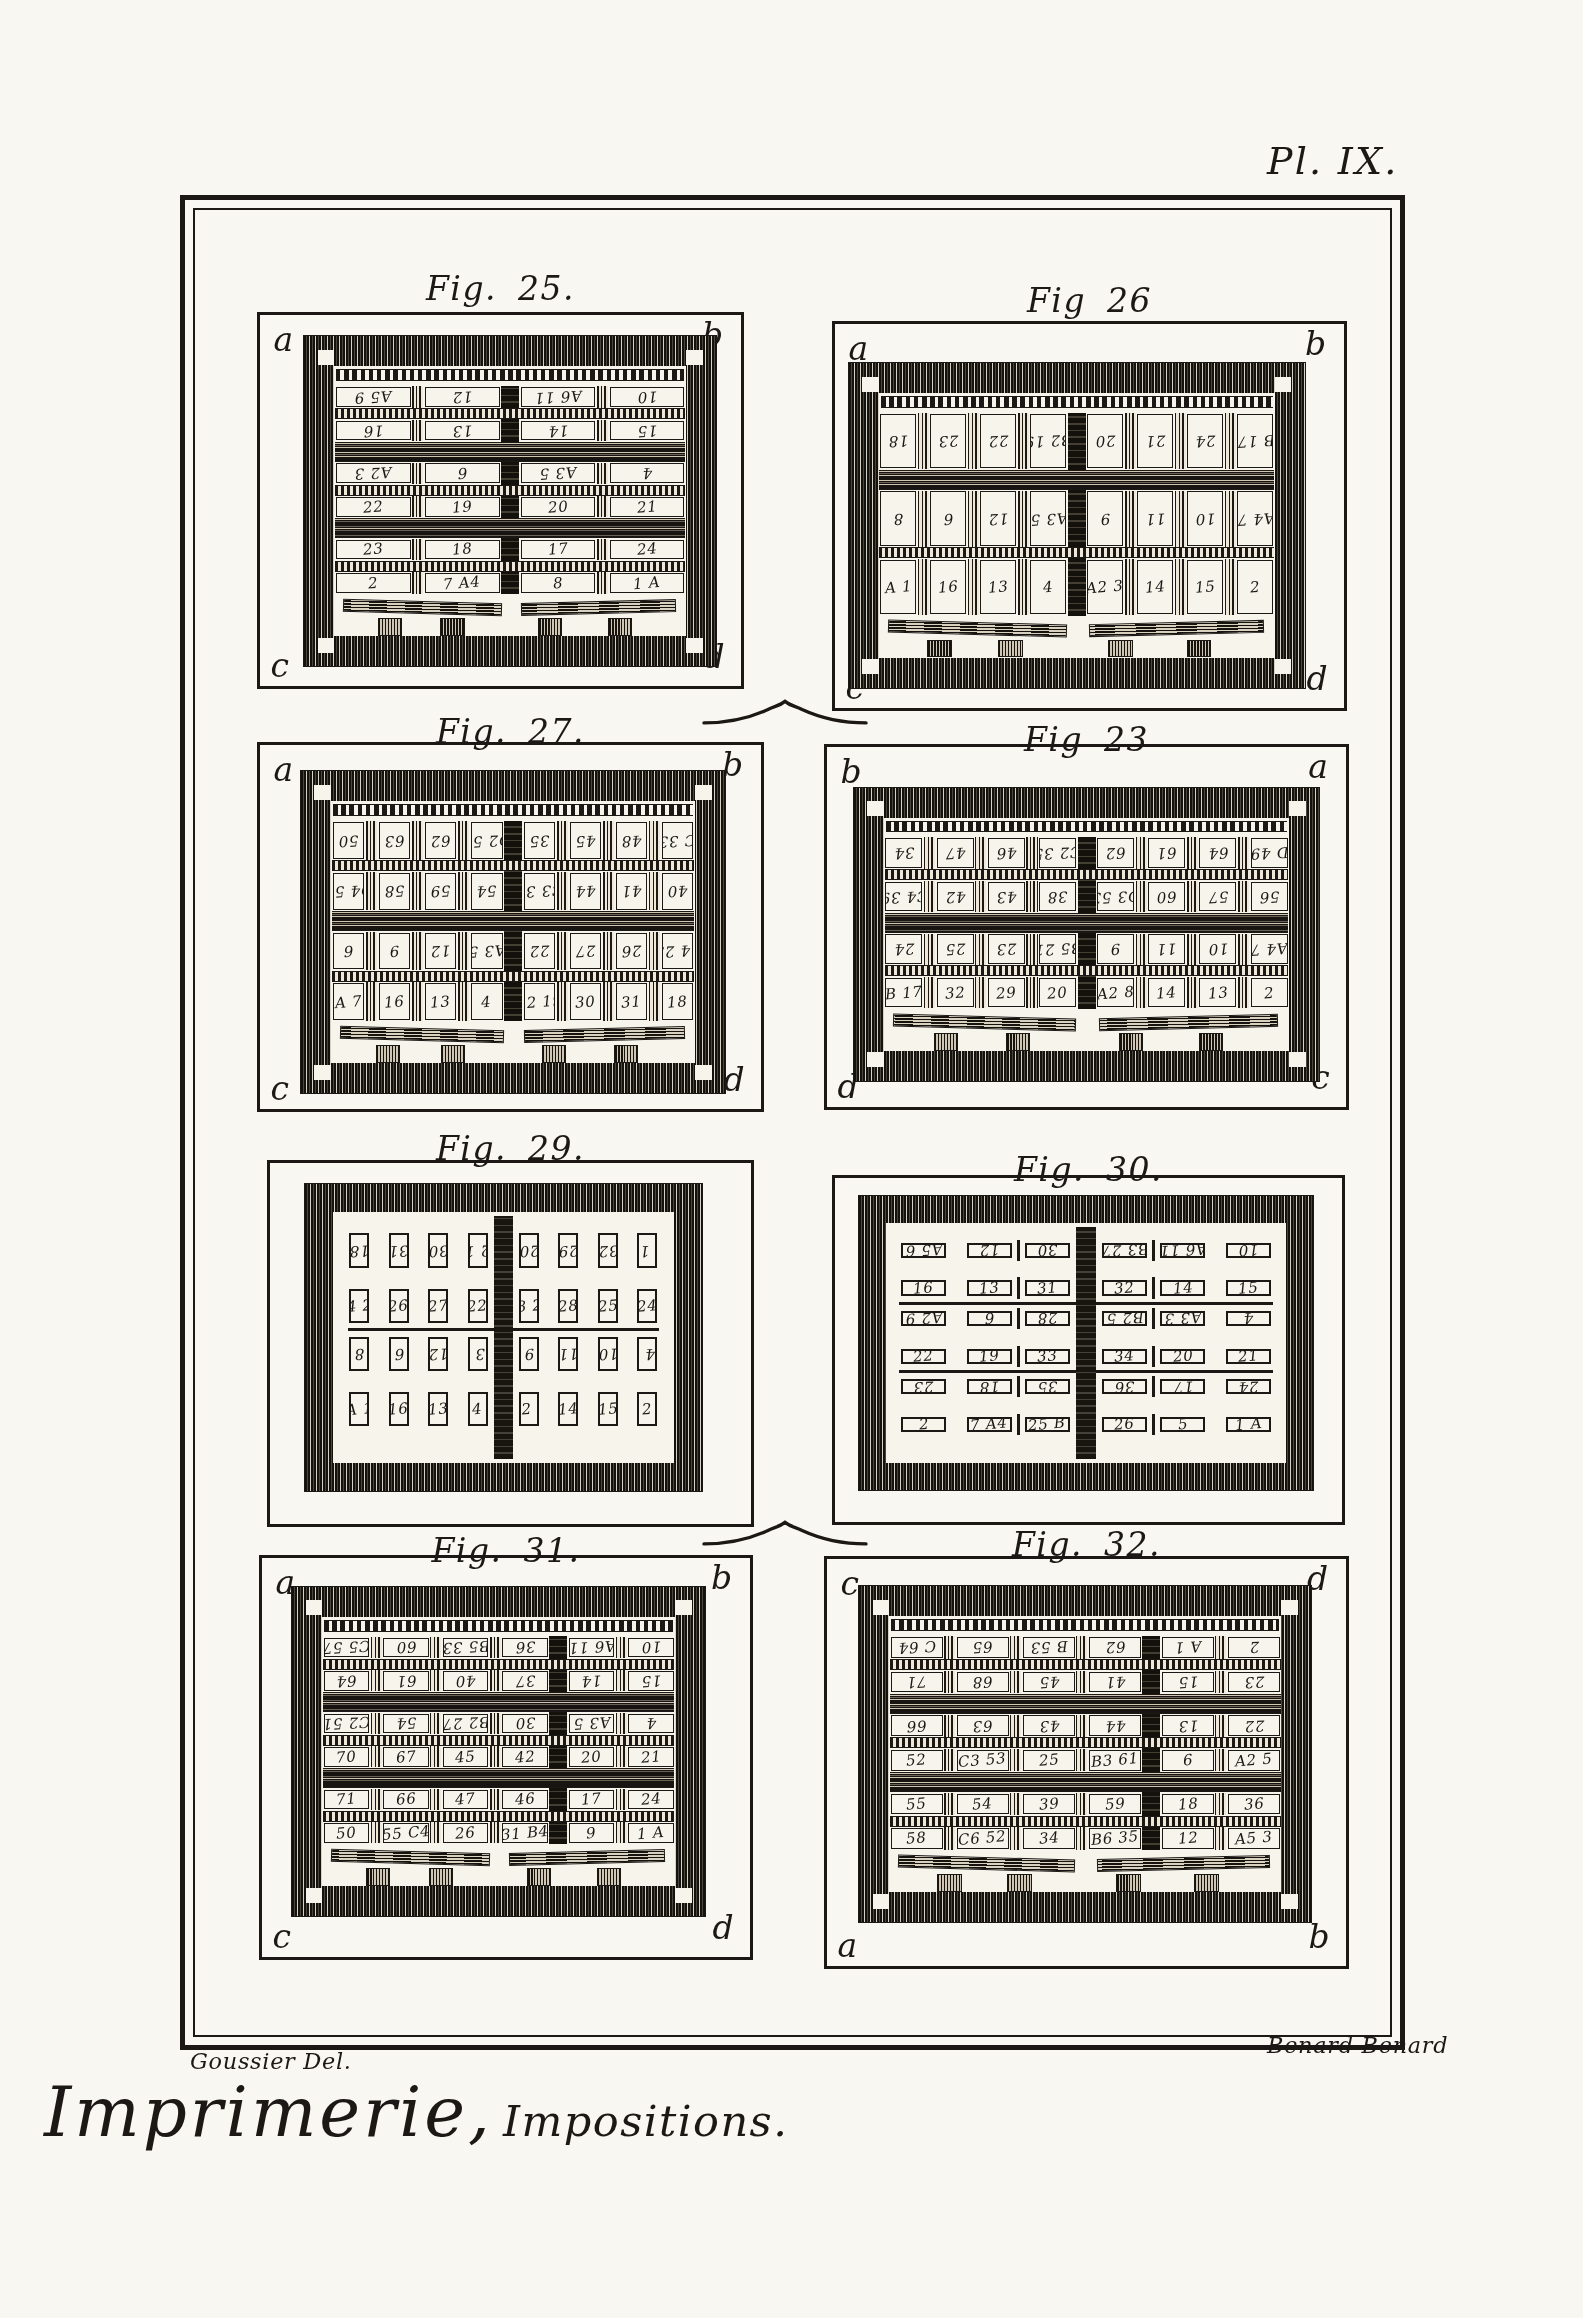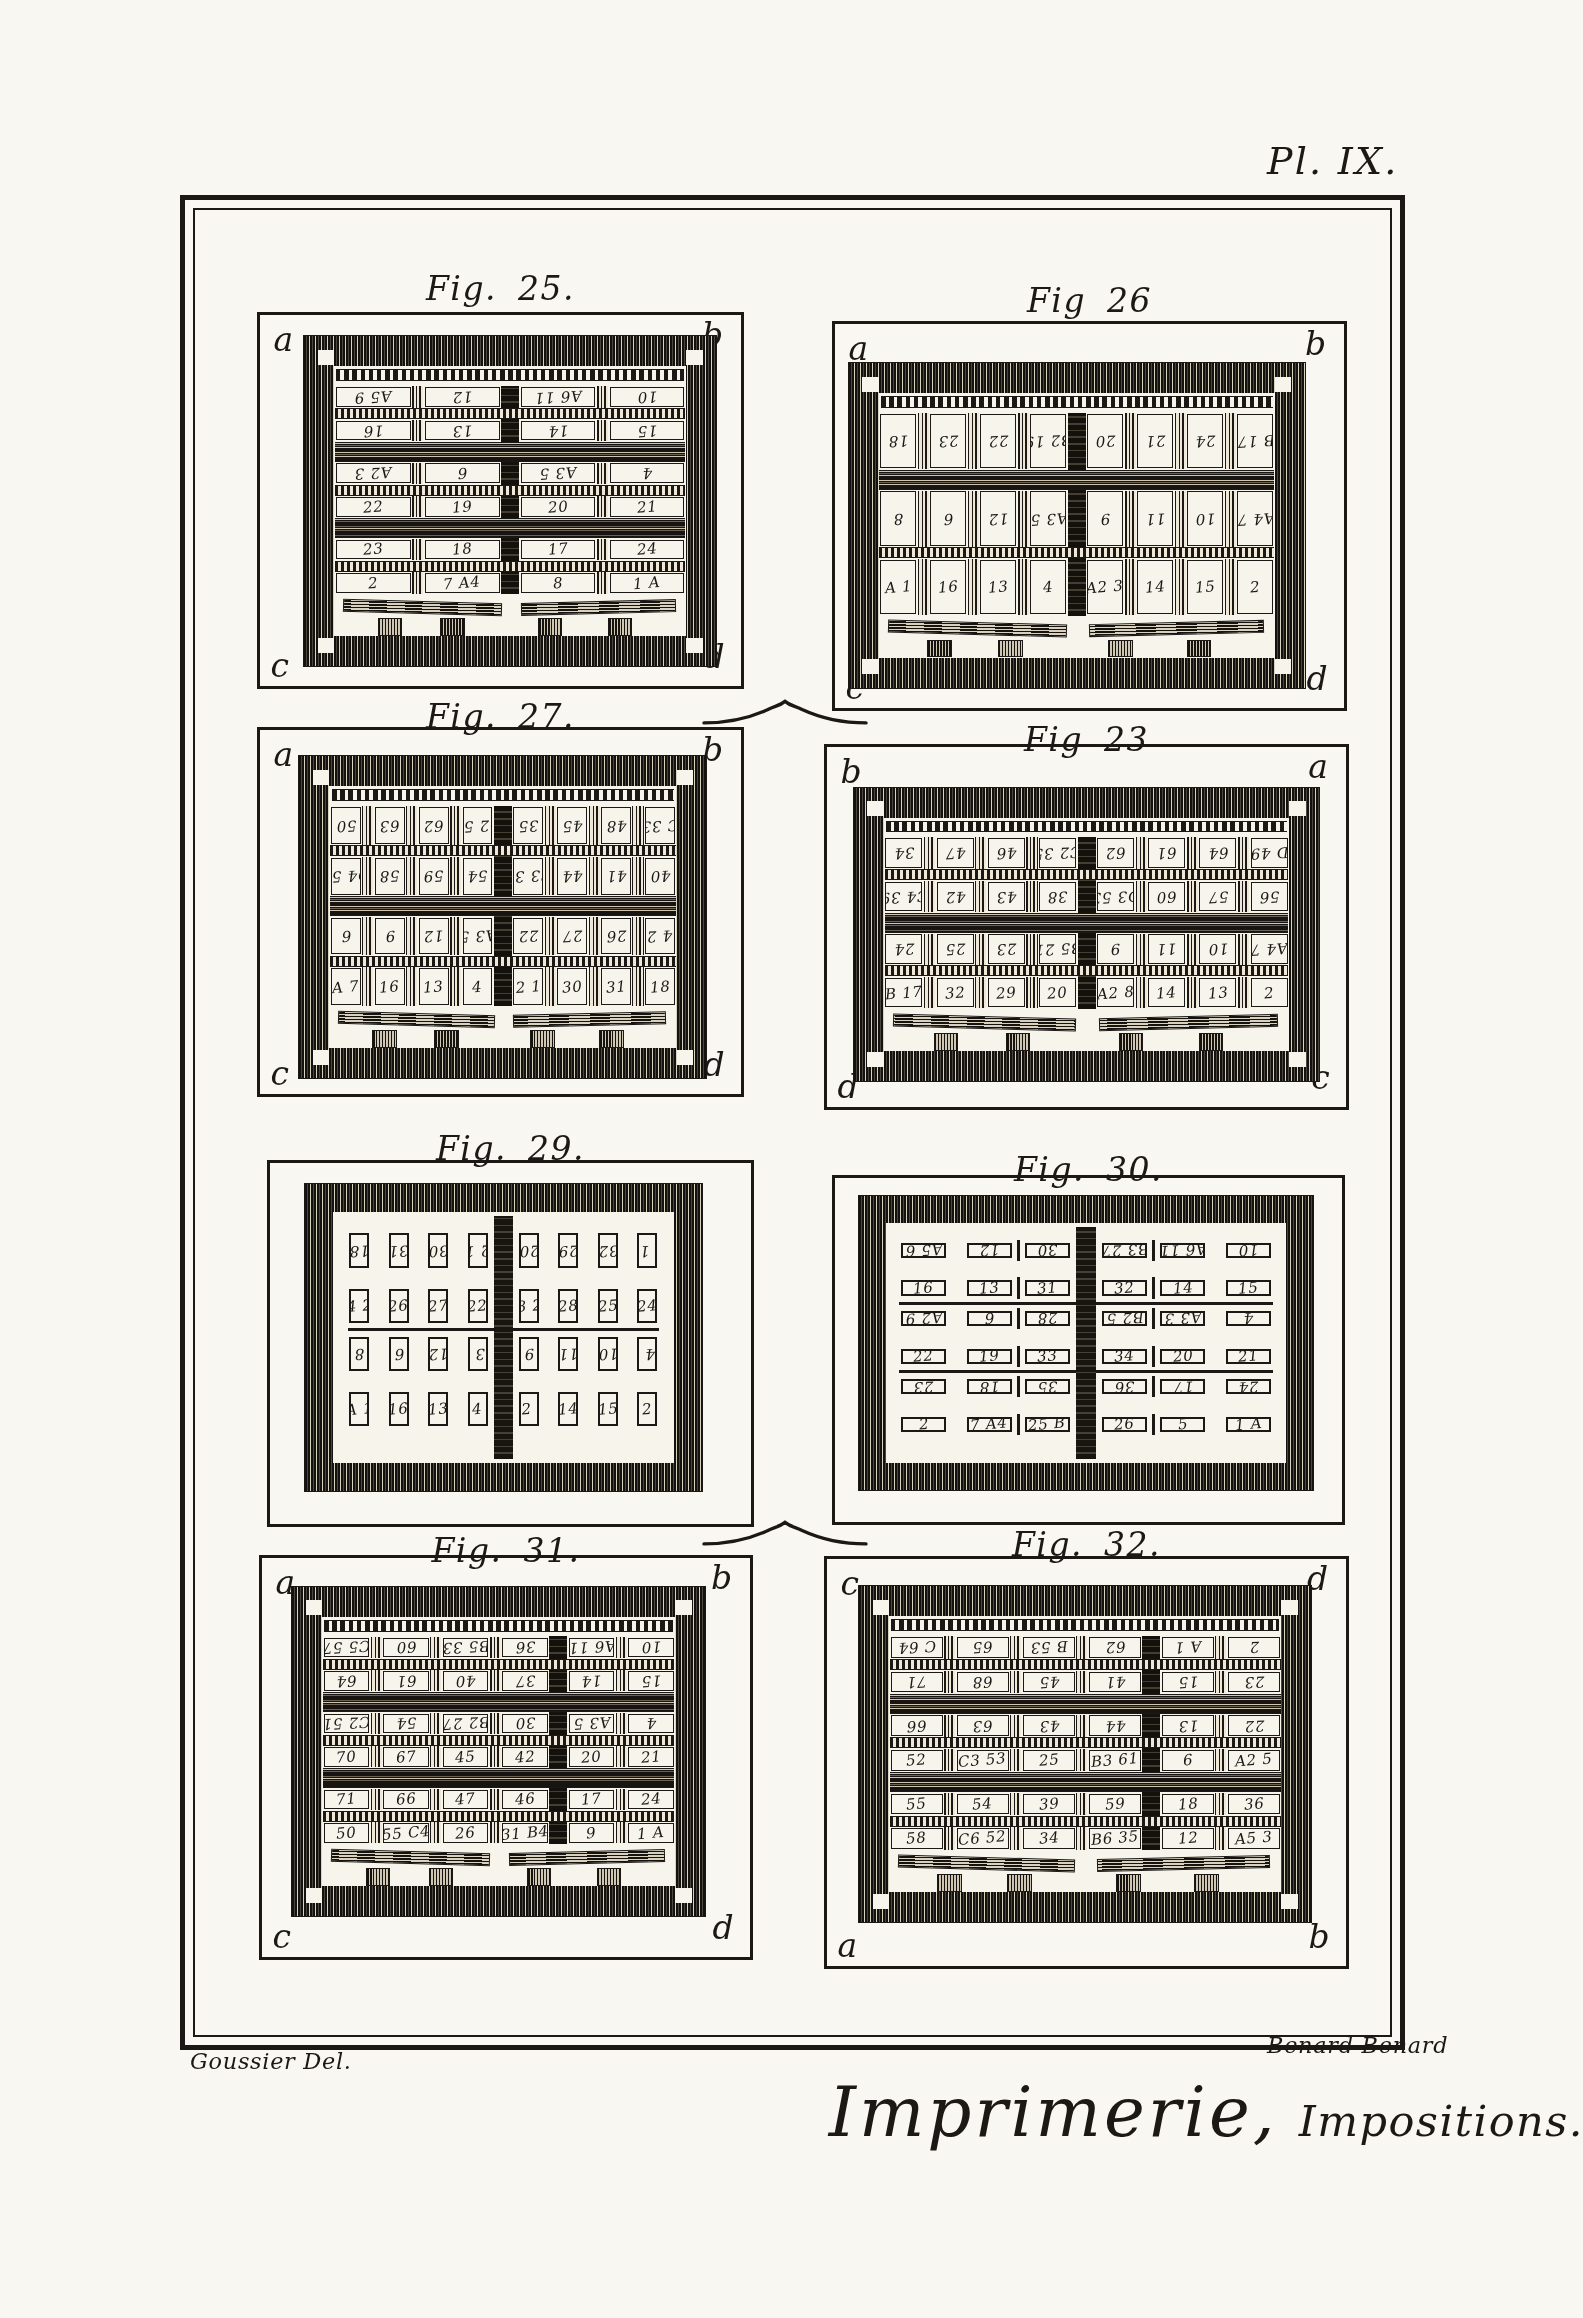--- a/index.html
+++ b/index.html
@@ -23,21 +23,21 @@
     position:absolute;left:180px;top:195px;width:1215px;height:1845px;
     border:5.2px solid var(--ink);
   }
   .frame-inner{
     position:absolute;inset:8.2px;border:2.2px solid var(--ink);
   }
   
   .figbox{position:absolute;border:3px solid var(--ink);background:var(--paper);}
   .f25{left:257px;top:312px;width:481px;height:371px;}
   .f26{left:832px;top:293px;width:509px;height:384px;margin-top:28px;}
-  .f27{left:257px;top:727px;width:481px;height:364px;}
+  .f27{left:257px;top:742px;width:481px;height:364px;padding-left:20px;}
   .f28{left:824px;top:744px;width:519px;height:360px;}
   .f29{left:267px;top:1160px;width:481px;height:361px;}
   .f30{left:832px;top:1175px;width:507px;height:344px;}
   .f31{left:259px;top:1555px;width:488px;height:399px;}
   .f32{left:824px;top:1556px;width:519px;height:407px;}
 
   .figtitle{
     position:absolute;left:0;right:0;text-align:center;
     font-style:italic;font-size:33px;word-spacing:9px;letter-spacing:1.5px;
   }
@@ -153,21 +153,21 @@
   .brace{position:absolute;width:168px;height:30px;}
   .brace1{left:701px;top:699px;}
   .brace2{left:701px;top:1520px;}
 
   
   .credit{position:absolute;font-style:italic;font-size:22.4px;letter-spacing:0.7px;}
   .credit-left{left:190px;top:2048px;}
   .credit-right{left:1267px;top:2032px;}
   .caption{
     position:absolute;left:0;right:0;top:2072px;
-    display:flex;justify-content:flex-end;align-items:baseline;gap:21px;
+    display:flex;justify-content:flex-start;align-items:baseline;gap:10px;padding-left:44px;
   }
   .caption .big{font-style:italic;font-size:69px;letter-spacing:3px;}
   .caption .small{font-style:italic;font-size:43px;letter-spacing:1.5px;}
 </style>
 </head>
 <body>
 
 <div class="plate-label">Pl. IX.</div>
 
 <div class="frame-outer">

